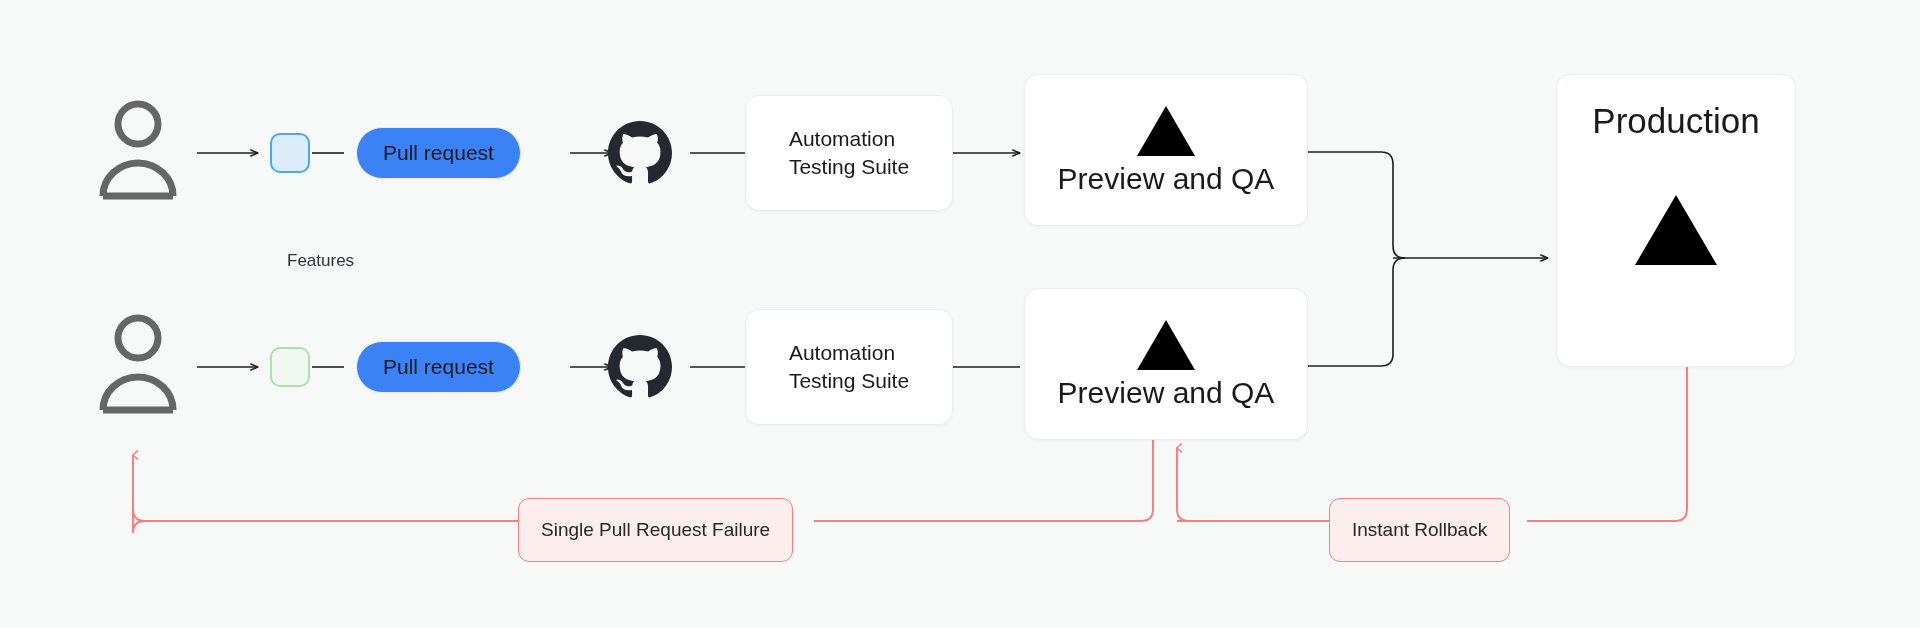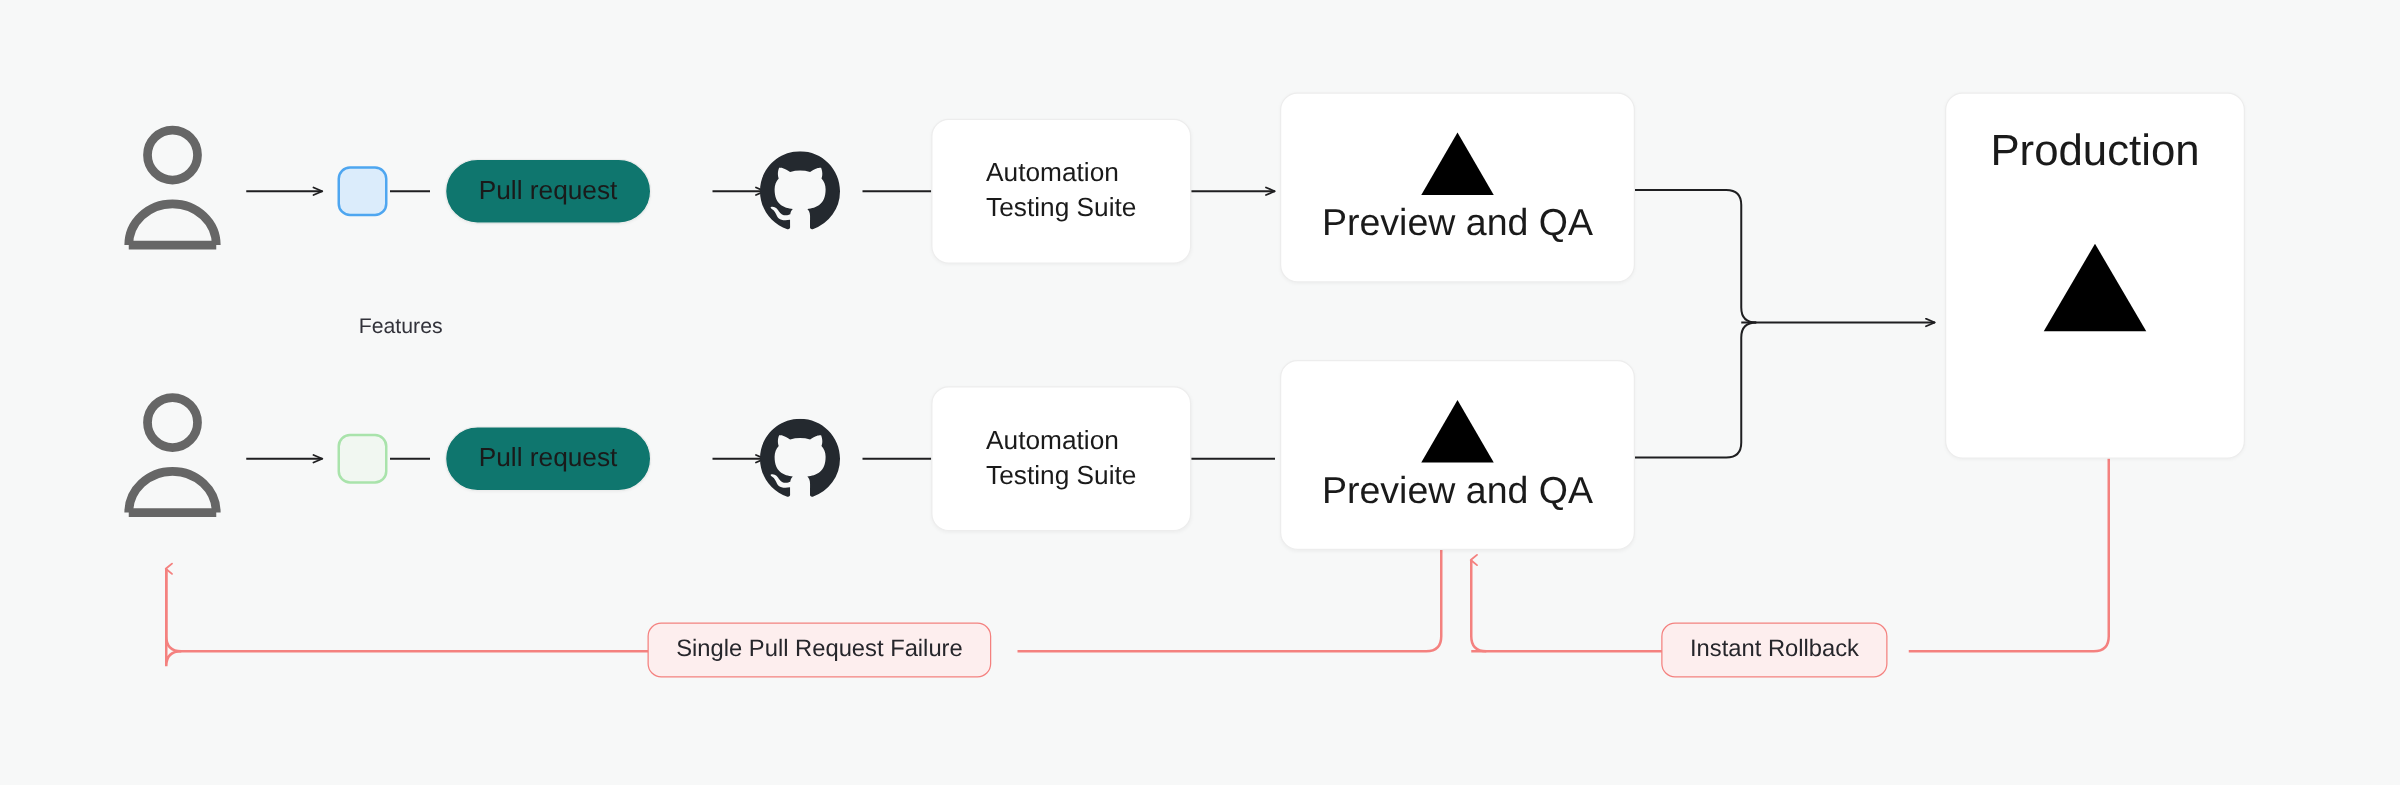--- a/index.html
+++ b/index.html
@@ -53,21 +53,21 @@
   }
   .chip-green {
     border: 2.5px solid #a9e3ab;
     background: #f1f7f1;
   }
 
   
   .pill {
     height: 52px;
     border-radius: 26px;
-    background: #0f766e;
+    background: #3b82f6;
     border: 1px solid #ededed;
     display: flex;
     align-items: center;
     justify-content: center;
     font-size: 21px;
     color: #1a1a1a;
     padding: 0 26px;
     box-sizing: border-box;
     box-shadow: 0 1px 2px rgba(0,0,0,0.03);
     white-space: nowrap;
@@ -113,21 +113,21 @@
 
   
   .plain-label {
     font-size: 17px;
     color: #32323a;
     white-space: nowrap;
   }
 
   
   .tag-red {
-    height: 44px;
+    height: 64px;
     border-radius: 11px;
     border: 1.6px solid #f4817f;
     background: #fdeeee;
     display: flex;
     align-items: center;
     justify-content: center;
     font-size: 19px;
     color: #26262b;
     padding: 0 22px;
     box-sizing: border-box;

